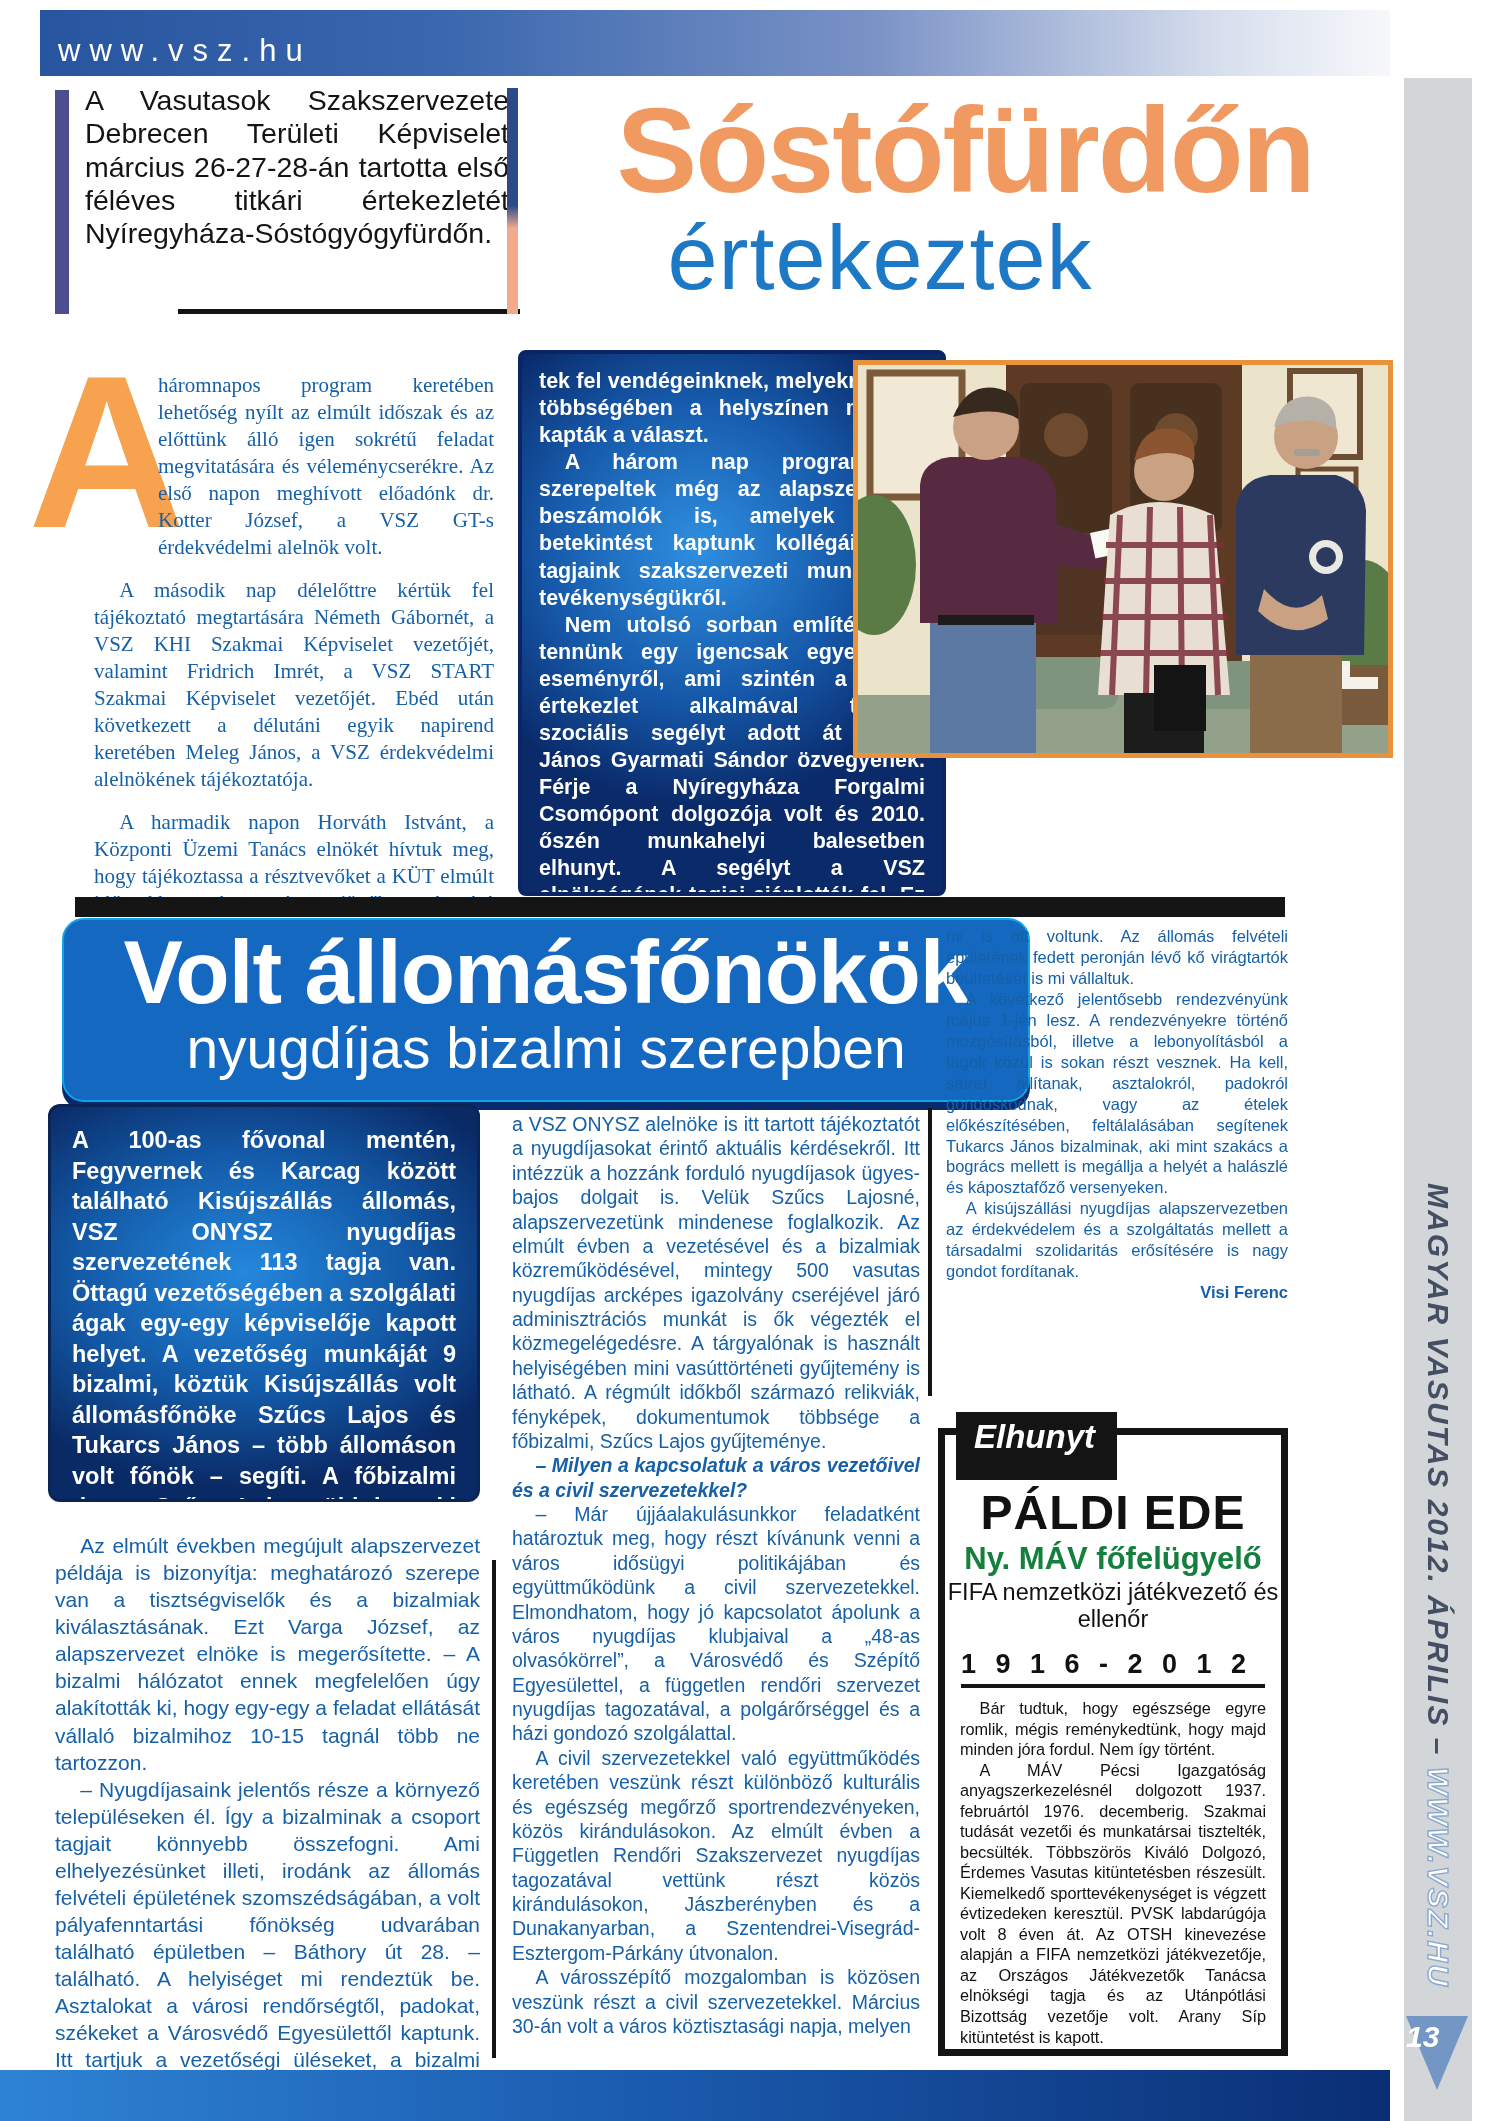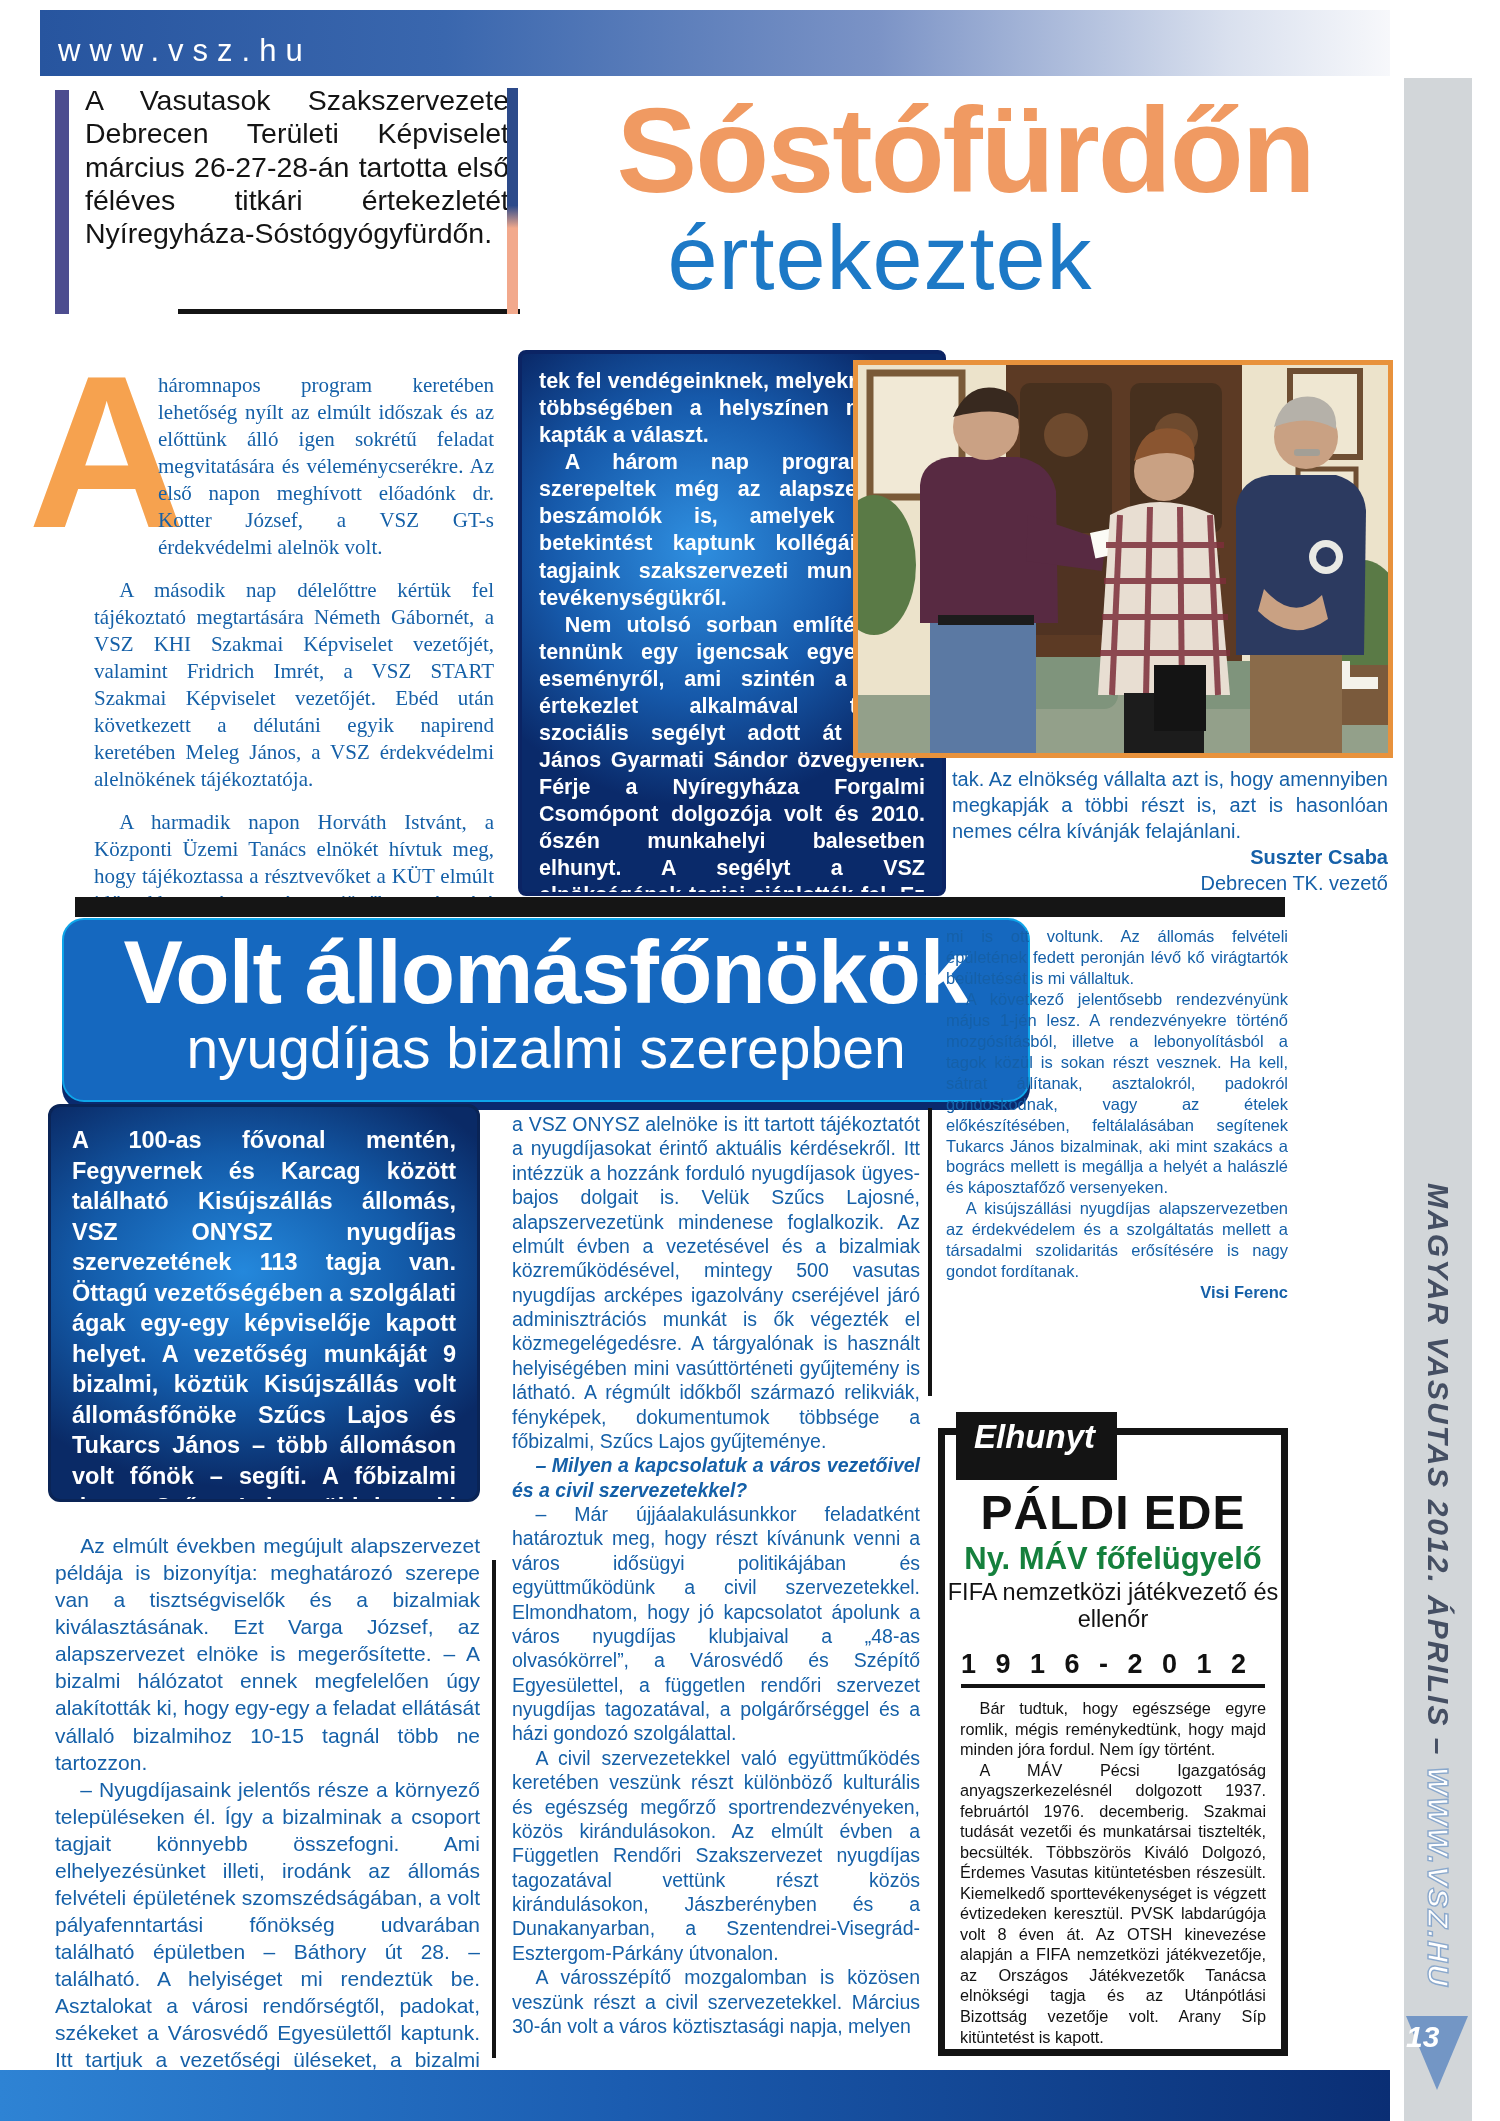--- a/index.html
+++ b/index.html
@@ -192,25 +192,20 @@
       <path d="M378 290 L378 142 Q382 114 412 110 L478 110 Q506 118 508 146 L506 290 Z" fill="#2c3a60"></path>
       <circle cx="468" cy="192" r="17" fill="#e9e9e4"></circle>
         <circle cx="468" cy="192" r="10" fill="#2c3a60"></circle>
       <path d="M406 224 q30 34 58 6 l6 24 q-36 26 -70 -8 Z" fill="#c9a183"></path>
       <circle cx="448" cy="72" r="32" fill="#c9a183"></circle>
       <path d="M416 62 Q424 28 456 32 Q480 38 478 64 Q450 48 416 62 Z" fill="#b5b1a9"></path>
       <rect x="436" y="84" width="26" height="7" rx="3" fill="#a39f96"></rect>
     </svg>
   </div>
 
-  <div class="a1caption" data-interactable="false">
-    <p data-interactable="false">tak. Az elnökség vállalta azt is, hogy amennyiben megkapják a többi részt is, azt is hasonlóan nemes célra kívánják felajánlani.</p>
-    <p class="sig" data-interactable="false">Suszter Csaba</p>
-    <p class="sig2" data-interactable="false">Debrecen TK. vezető</p>
-  </div>
 
   <div class="blackbar1" data-interactable="false"></div>
 
   <div class="titlebox2" data-interactable="false">
     <div class="l1" data-interactable="false">Volt állomásfőnökök</div>
     <div class="l2" data-interactable="false">nyugdíjas bizalmi szerepben</div>
   </div>
 
   <div class="leadbox" data-interactable="false">A 100-as fővonal mentén, Fegyvernek és Karcag között található Kisújszállás állomás, VSZ ONYSZ nyugdíjas szervezetének 113 tagja van. Öttagú vezetőségében a szolgálati ágak egy-egy képviselője kapott helyet. A vezetőség munkáját 9 bizalmi, köztük Kisújszállás volt állomásfőnöke Szűcs Lajos és Tukarcs János – több állomáson volt főnök – segíti. A főbizalmi tisztet Szűcs Lajos tölti be, aki feleségével együtt tagja az alapszervezet vezetőségének is.</div>
 

